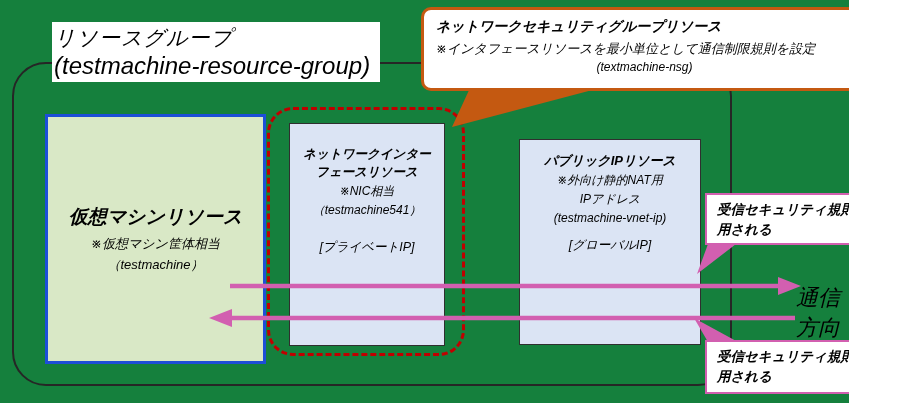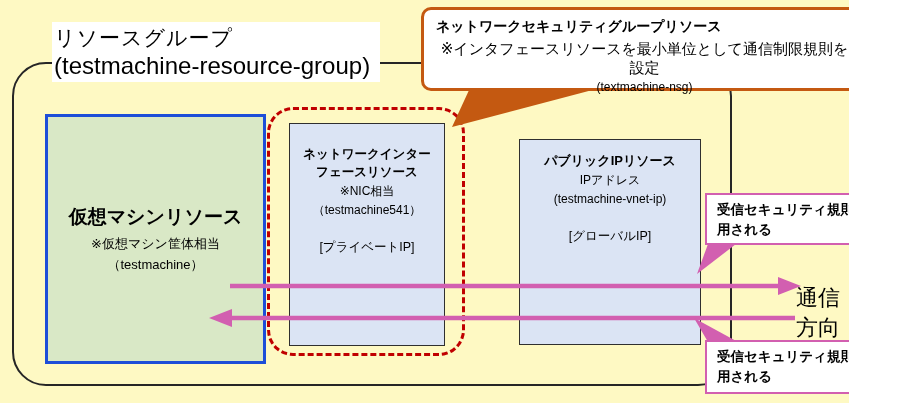--- a/index.html
+++ b/index.html
@@ -1,18 +1,18 @@
 <!DOCTYPE html>
 <html><head>
 <meta charset="utf-8">
 <style>
   * { margin:0; padding:0; box-sizing:border-box; }
   html,body { background:#ffffff; }
   body { font-family:"Liberation Sans","DejaVu Sans",sans-serif; color:#000; }
-  .stage { position:relative; width:849px; height:403px; background:#fef9c3; overflow:hidden; }
+  .stage { position:relative; width:849px; height:403px; background:#15803d; overflow:hidden;font-style:italic; }
 
   .boundary { position:absolute; left:12px; top:62px; width:720px; height:324px;
               border:2px solid #262626; border-radius:34px; z-index:1; background:transparent; }
 
   .rg-title { position:absolute; left:52px; top:22px; z-index:2; background:#fff; padding:2px 10px 2px 2px; }
   .rg-line1 { font-size:21px; letter-spacing:1px; }
   .rg-line2 { font-size:24px; }
 
   .vm-box { position:absolute; left:45px; top:114px; width:221px; height:250px;
             background:#d9e8c6; border:3px solid #1d4ed8; z-index:2;
@@ -24,29 +24,29 @@
   .nic-dashed { position:absolute; left:267px; top:107px; width:198px; height:249px;
                 border:3px dashed #c00000; border-radius:26px; z-index:3; }
 
   .res-box { position:absolute; background:#dbe4f4; border:1.5px solid #2f2f2f; text-align:center; z-index:4; }
   .nic-box { left:289px; top:123px; width:156px; height:223px; padding:22px 6px 0; }
   .pip-box { left:519px; top:139px; width:182px; height:206px; padding:12px 6px 8px; }
   .box-title { font-size:12.5px; font-weight:bold; line-height:1.4; }
   .pip-box .box-title { font-size:13px; }
   .box-note { font-size:12px; margin-top:2px; line-height:1.4; }
   .ip-label { font-size:12.5px; margin-top:20px; }
-  .pip-box .ip-label { margin-top:20px; }
+  .pip-box .ip-label { margin-top:10px; }
 
   .overlay { position:absolute; left:0; top:0; width:909px; height:403px; z-index:5; pointer-events:none; }
 
   .nsg-callout { position:absolute; left:421px; top:7px; width:447px; height:84px;
                  background:#fff; border:3px solid #c45911; border-radius:10px;
                  padding:8px 12px; z-index:6; }
   .nsg-title { font-size:14px; font-weight:bold; }
-  .nsg-note  { font-size:15px; margin-top:4px;text-align:center; }
+  .nsg-note  { font-size:13px; margin-top:4px; }
   .nsg-name  { font-size:12px; margin-top:2px;text-align:center; }
 
   .pink-callout { position:absolute; width:197px; background:#fff; border:2.5px solid #d25fb0;
                   padding:5px 10px; font-size:13.5px; font-weight:bold; line-height:1.45; z-index:6; }
   .outbound { left:705px; top:193px; height:52px; }
   .inbound  { left:705px; top:340px; height:54px; }
 
   .direction { position:absolute; left:796px; top:283px; font-size:22px; z-index:4; }
 </style>
 </head>
@@ -74,20 +74,21 @@
       <span>ネットワークインター</span><br>
       <span>フェースリソース</span>
     </div>
     <div class="box-note">※NIC相当</div>
     <div class="box-note">（testmachine541）</div>
     <div class="ip-label">[プライベートIP]</div>
   </div>
 
   <div class="res-box pip-box">
     <div class="box-title">パブリックIPリソース</div>
+    <div class="box-note">※外向け静的NAT用</div>
     <div class="box-note">IPアドレス</div>
     <div class="box-note">(testmachine-vnet-ip)</div>
     <div class="ip-label">[グローバルIP]</div>
   </div>
 
   <svg class="overlay" viewBox="0 0 909 403" xmlns="http://www.w3.org/2000/svg">
     <polygon points="470,88 600,88 452,127" fill="#c45911"></polygon>
     <line x1="230" y1="286" x2="781" y2="286" stroke="#d25fb0" stroke-width="4.5"></line>
     <polygon points="801,286 778,277 778,295" fill="#d25fb0"></polygon>
     <line x1="795" y1="318" x2="229" y2="318" stroke="#d25fb0" stroke-width="4.5"></line>

